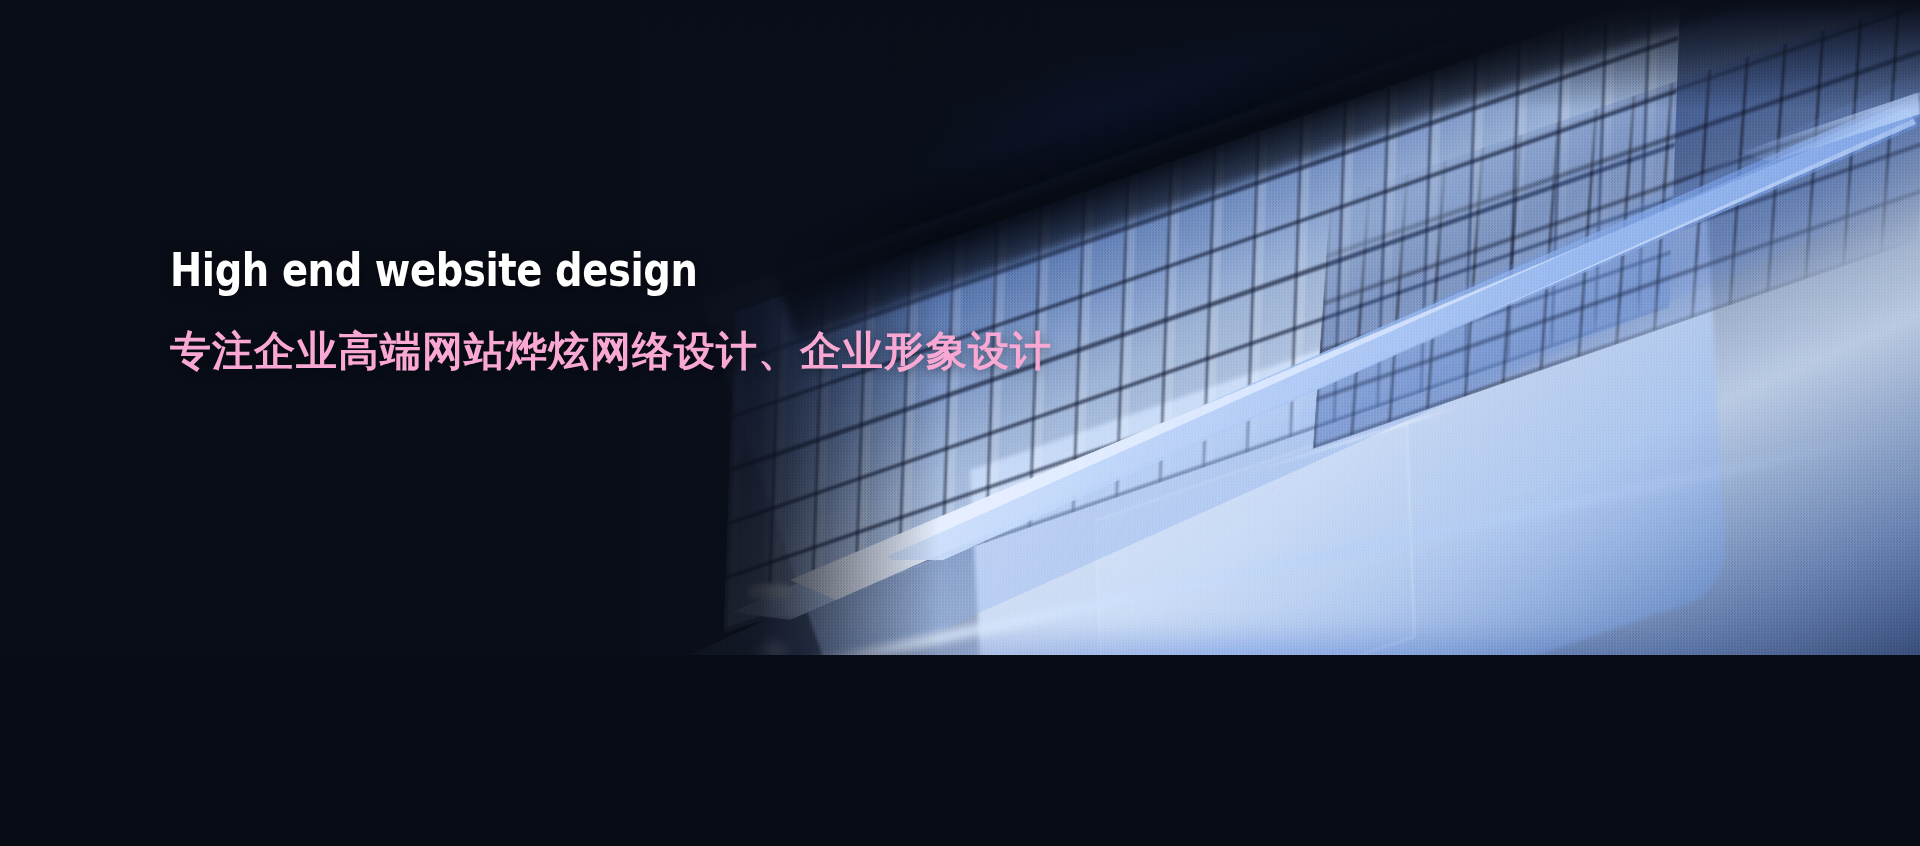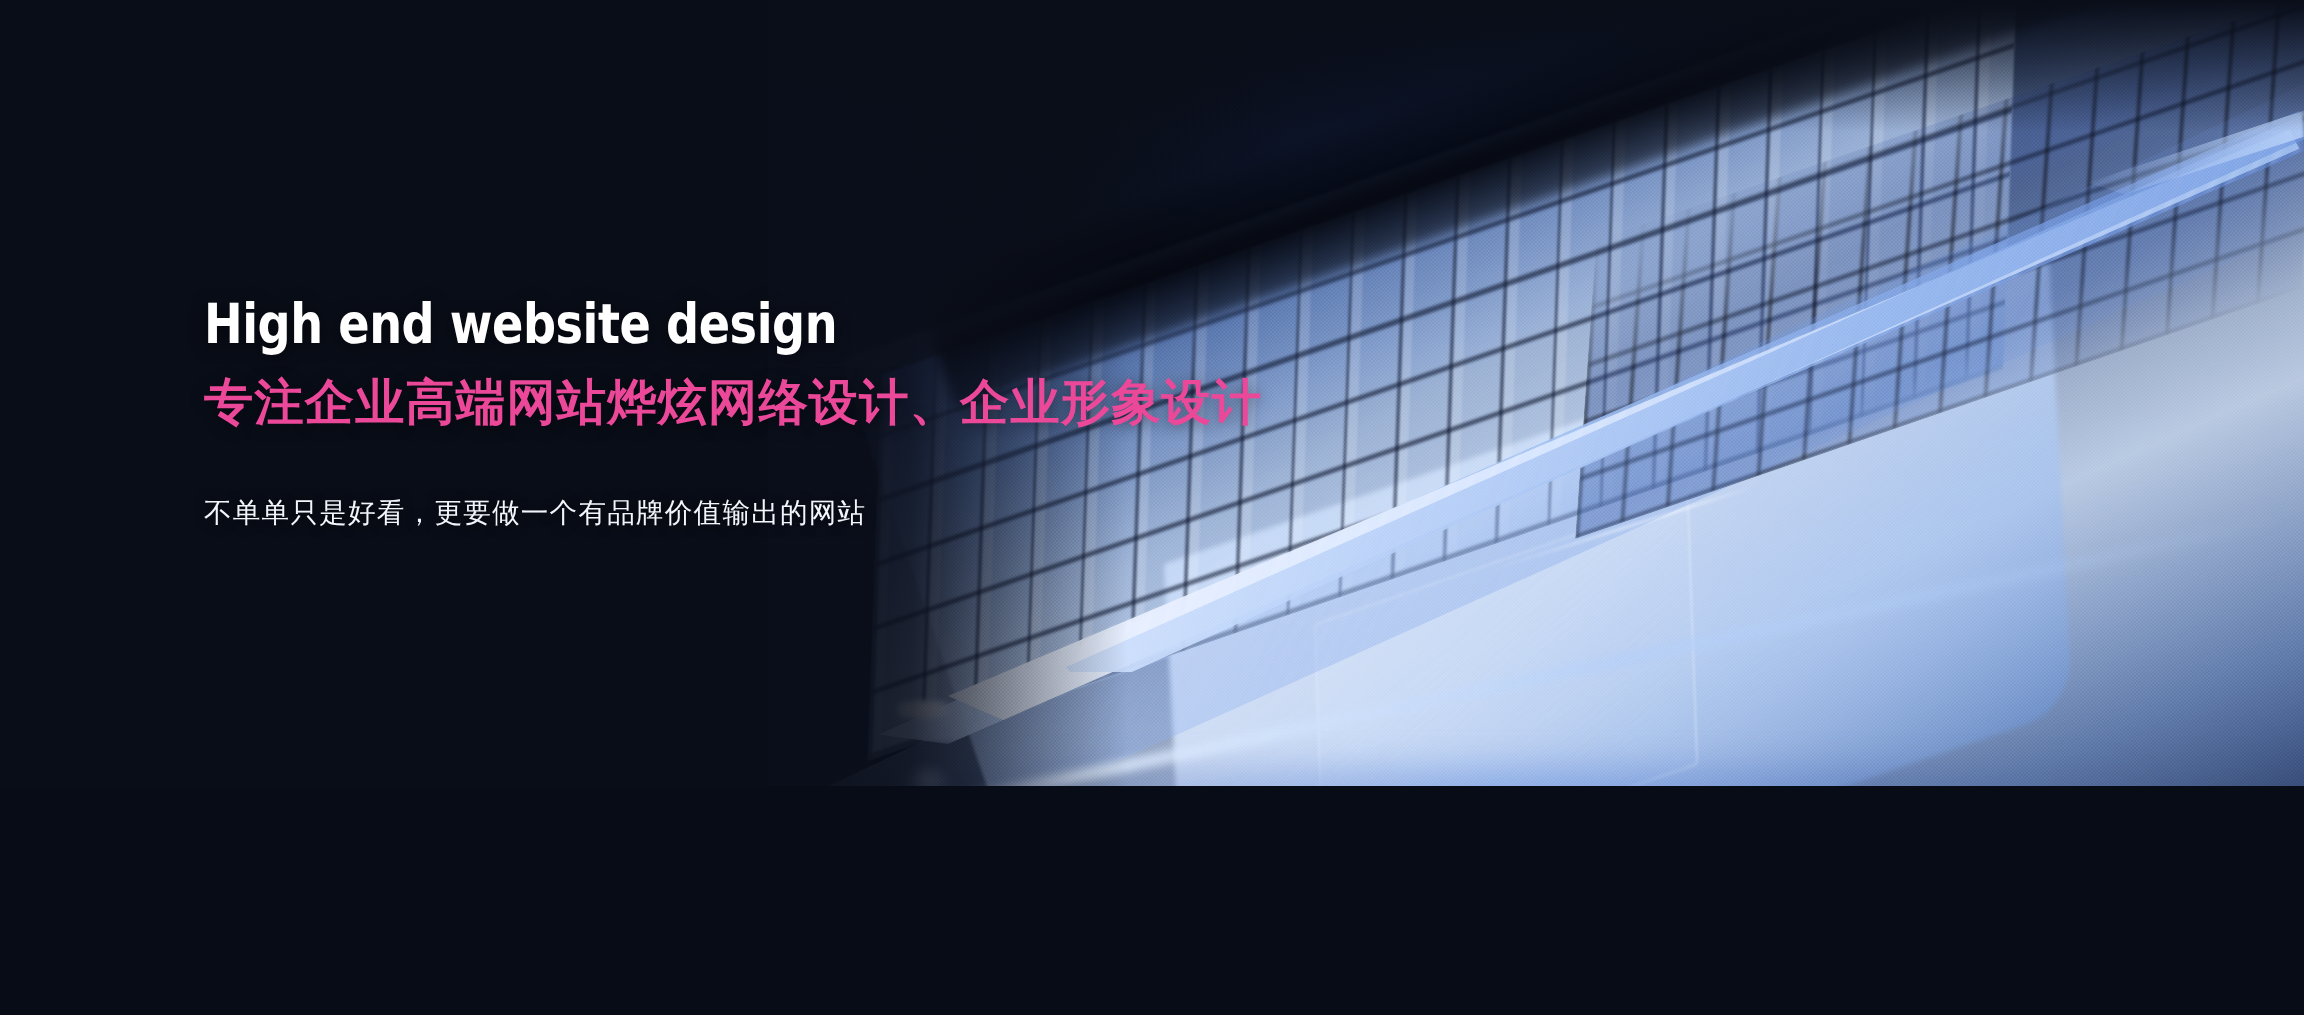--- a/index.html
+++ b/index.html
@@ -242,25 +242,25 @@
     font-size:46px;
     line-height:1.05;
     letter-spacing:-0.4px;
     color:#ffffff;
     transform:scaleX(.93);
     transform-origin:left center;
     white-space:nowrap;
     text-shadow:0 2px 14px rgba(0,0,0,.55);
   }
   .subhead{
-    margin-top:16px;
+    margin-top:32px;
     font-size:41px;
     font-weight:700;
     line-height:1.25;
-    color:#ec4899;
+    color:#f9a8d4;
     letter-spacing:1px;
     white-space:nowrap;
     text-shadow:0 2px 12px rgba(0,0,0,.45);
   }
   .tagline{
     margin-top:48px;
     font-size:23px;
     font-weight:400;
     line-height:1.5;
     color:#f2f5fb;
@@ -303,16 +303,15 @@
     <div class="led-reflect"></div>
 
     <div class="photo-fade-left"></div>
     <div class="photo-fade-top"></div>
     <div class="grain"></div>
   </div>
 
   <div class="copy">
     <div class="headline">High end website design</div>
     <div class="subhead">专注企业高端网站烨炫网络设计、企业形象设计</div>
-    <div class="tagline">不单单只是好看，更要做一个有品牌价值输出的网站</div>
   </div>
 
 </div>
 
 </body></html>

